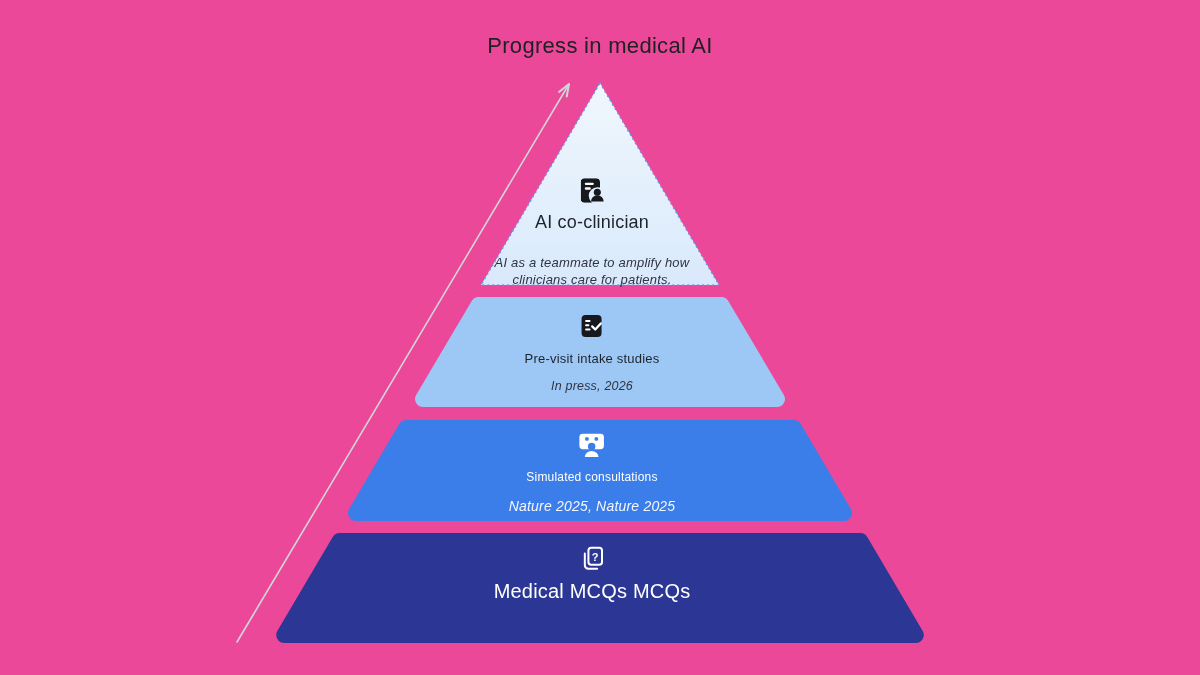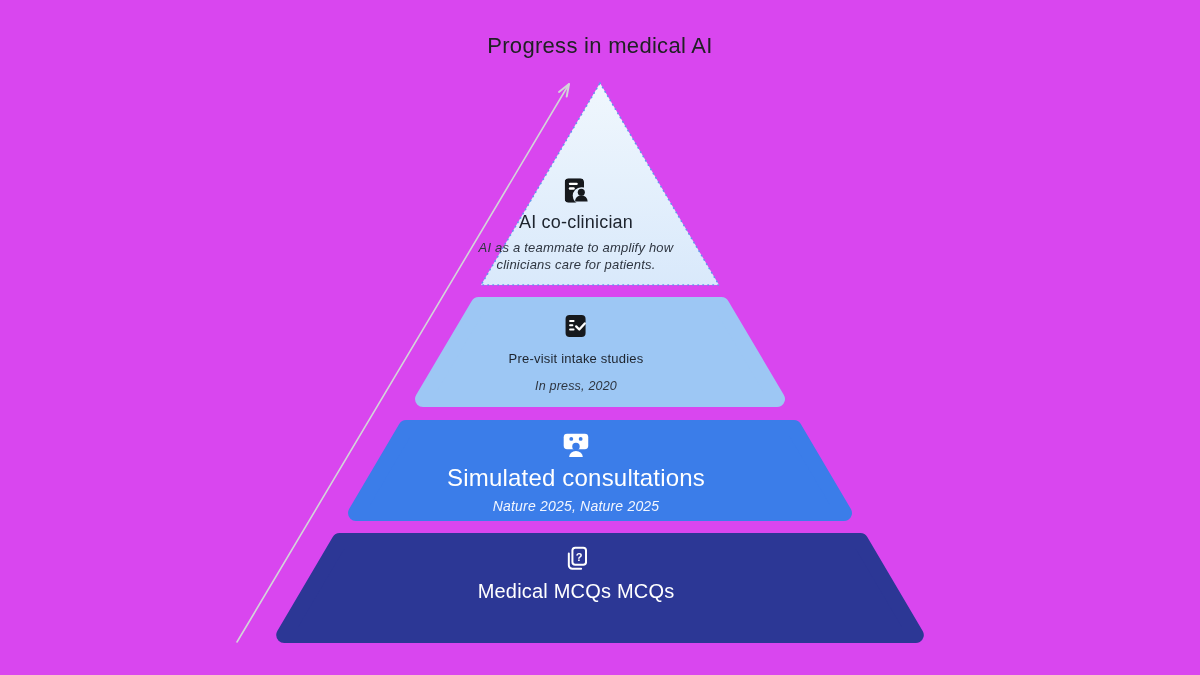--- a/index.html
+++ b/index.html
@@ -1,45 +1,45 @@
 <!DOCTYPE html>
 <html><head>
 <meta charset="utf-8">
 <style>
   html,body{margin:0;padding:0;}
   body{font-family:"Liberation Sans", sans-serif;}
   .stage{
     position:relative;
     width:1200px;height:675px;
-    background:#d946ef;
+    background:#ec4899;
     overflow:hidden;
   }
   .title{
     position:absolute;top:33px;left:0;width:1200px;
     text-align:center;
     font-size:22px;font-weight:500;letter-spacing:.3px;
     color:#202124;
   }
   .pyramid-svg{position:absolute;left:0;top:0;}
   .tier-content{
-    position:absolute;left:576px;transform:translateX(-50%);
+    position:absolute;left:592px;transform:translateX(-50%);
     display:flex;flex-direction:column;align-items:center;
     text-align:center;pointer-events:none;
   }
   .tier-heading{font-weight:500;letter-spacing:.2px;}
   .tier-sub{font-style:italic;letter-spacing:.2px;}
   .dark-text .tier-heading{color:#1d242e;}
   .dark-text .tier-sub{color:#2e3540;}
   .light-text .tier-heading{color:#ffffff;}
   .light-text .tier-sub{color:#f2f6ff;}
   .t1 .tier-heading{font-size:18px;line-height:23px;margin-top:5px;}
-  .t1 .tier-sub{font-size:13px;line-height:16.5px;margin-top:6px;max-width:205px;}
+  .t1 .tier-sub{font-size:13px;line-height:16.5px;margin-top:21px;max-width:205px;}
   .t2 .tier-heading{font-size:13px;line-height:24px;margin-top:7px;}
   .t2 .tier-sub{font-size:12.5px;line-height:16px;margin-top:7px;}
-  .t3 .tier-heading{font-size:24px;line-height:25px;margin-top:4px;}
+  .t3 .tier-heading{font-size:12px;line-height:25px;margin-top:4px;}
   .t3 .tier-sub{font-size:14px;line-height:16px;margin-top:8px;font-style:italic;}
   .t4 .tier-heading{font-size:20px;line-height:25px;margin-top:5px;}
   .t4 .tier-sub{font-size:12.5px;line-height:16px;margin-top:8px;}
 </style>
 </head>
 <body>
 
 <div class="stage">
 
   <div class="title">Progress in medical AI</div>
@@ -86,21 +86,21 @@
 
   <div class="tier-content t2 dark-text" style="top:312px;">
     <svg width="28" height="28" viewBox="0 0 28 28">
       <rect x="4" y="3" width="20" height="22" rx="4" fill="#16191d"></rect>
       <rect x="7.5" y="8" width="5.5" height="2.1" rx="1" fill="#fff"></rect>
       <rect x="7.5" y="12.2" width="4.3" height="2.1" rx="1" fill="#fff"></rect>
       <rect x="7.5" y="16.4" width="5.5" height="2.1" rx="1" fill="#fff"></rect>
       <path d="M14.6 14.4 l3.1 3.1 l5.5 -6.1" stroke="#fff" stroke-width="2.3" fill="none" stroke-linecap="round" stroke-linejoin="round"></path>
     </svg>
     <div class="tier-heading">Pre-visit intake studies</div>
-    <div class="tier-sub">In press, 2020</div>
+    <div class="tier-sub">In press, 2026</div>
   </div>
 
   <div class="tier-content t3 light-text" style="top:429px;">
     <svg width="32" height="32" viewBox="0 0 30 30">
       <rect x="3.5" y="4.5" width="23" height="14.5" rx="3.2" fill="#fff"></rect>
       <circle cx="10.6" cy="9.3" r="1.8" fill="#3b7de9"></circle>
       <circle cx="19.4" cy="9.3" r="1.8" fill="#3b7de9"></circle>
       <circle cx="15" cy="16.3" r="3.5" fill="#3b7de9"></circle>
       <path d="M8.6 26.2 a6.4 5.6 0 0 1 12.8 0 Z" fill="#fff"></path>
     </svg>

